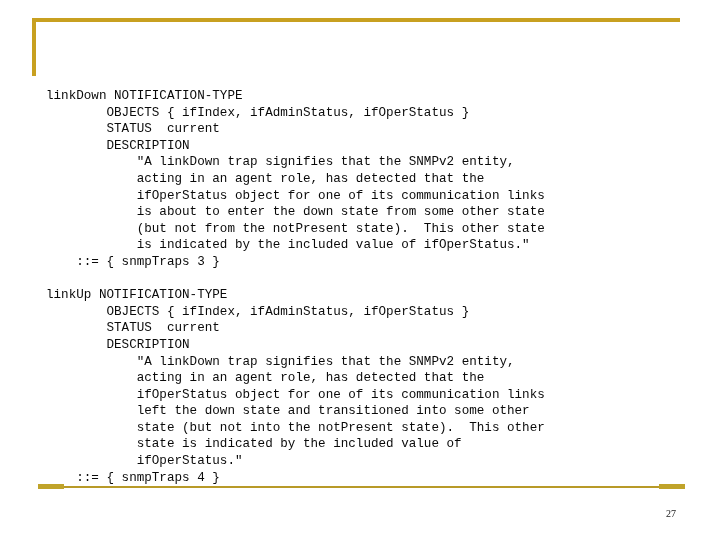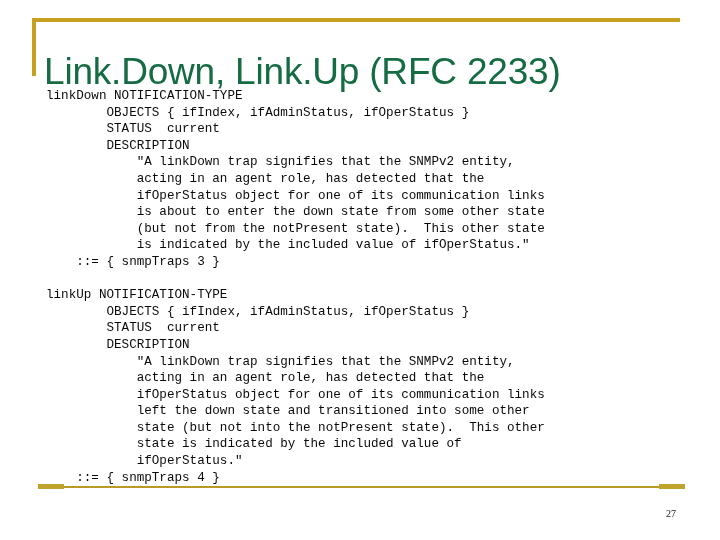--- a/index.html
+++ b/index.html
@@ -114,21 +114,20 @@
   }
 </style>
 </head>
 <body>
 
 <div class="slide">
 
   <div class="title-rule-top"></div>
   <div class="title-rule-left"></div>
 
-  <h1 class="slide-title">Link.Down, Link.Up (RFC 2233)</h1>
 
   <div class="code-body" id="code-listing"><div class="code-block"><div class="code-line">linkDown NOTIFICATION-TYPE</div><div class="code-line">        OBJECTS { ifIndex, ifAdminStatus, ifOperStatus }</div><div class="code-line">        STATUS  current</div><div class="code-line">        DESCRIPTION</div><div class="code-line">            "A linkDown trap signifies that the SNMPv2 entity,</div><div class="code-line">            acting in an agent role, has detected that the</div><div class="code-line">            ifOperStatus object for one of its communication links</div><div class="code-line">            is about to enter the down state from some other state</div><div class="code-line">            (but not from the notPresent state).  This other state</div><div class="code-line">            is indicated by the included value of ifOperStatus."</div><div class="code-line">    ::= { snmpTraps 3 }</div></div><div class="code-block"><div class="code-line">linkUp NOTIFICATION-TYPE</div><div class="code-line">        OBJECTS { ifIndex, ifAdminStatus, ifOperStatus }</div><div class="code-line">        STATUS  current</div><div class="code-line">        DESCRIPTION</div><div class="code-line">            "A linkDown trap signifies that the SNMPv2 entity,</div><div class="code-line">            acting in an agent role, has detected that the</div><div class="code-line">            ifOperStatus object for one of its communication links</div><div class="code-line">            left the down state and transitioned into some other</div><div class="code-line">            state (but not into the notPresent state).  This other</div><div class="code-line">            state is indicated by the included value of</div><div class="code-line">            ifOperStatus."</div><div class="code-line">    ::= { snmpTraps 4 }</div></div></div>
 
   <div class="footer-rule"></div>
   <div class="footer-rule-cap-left"></div>
   <div class="footer-rule-cap-right"></div>
 
   <div class="page-number">27</div>
 
 </div>

